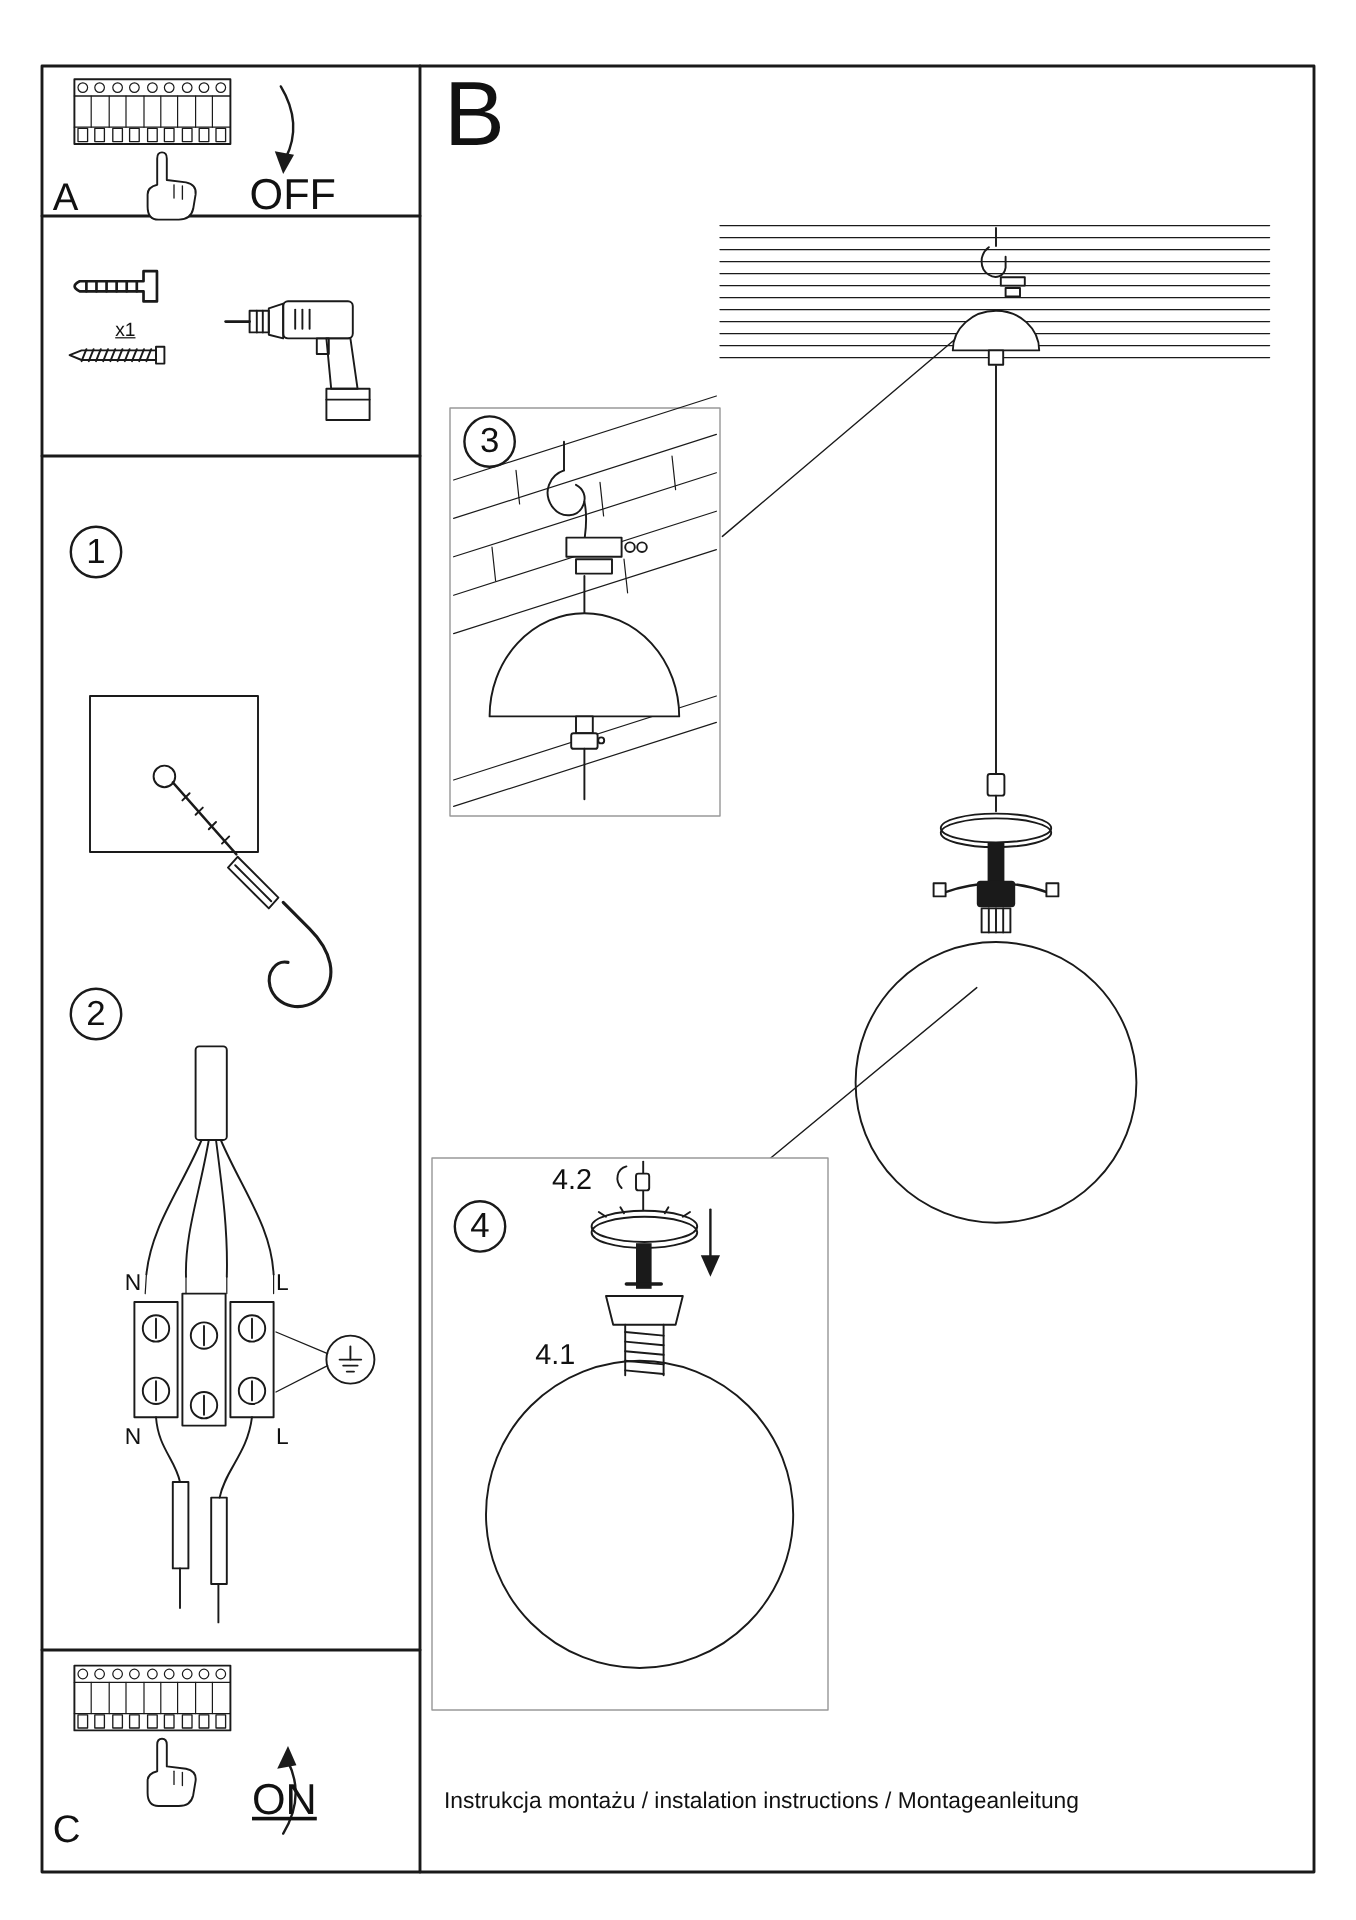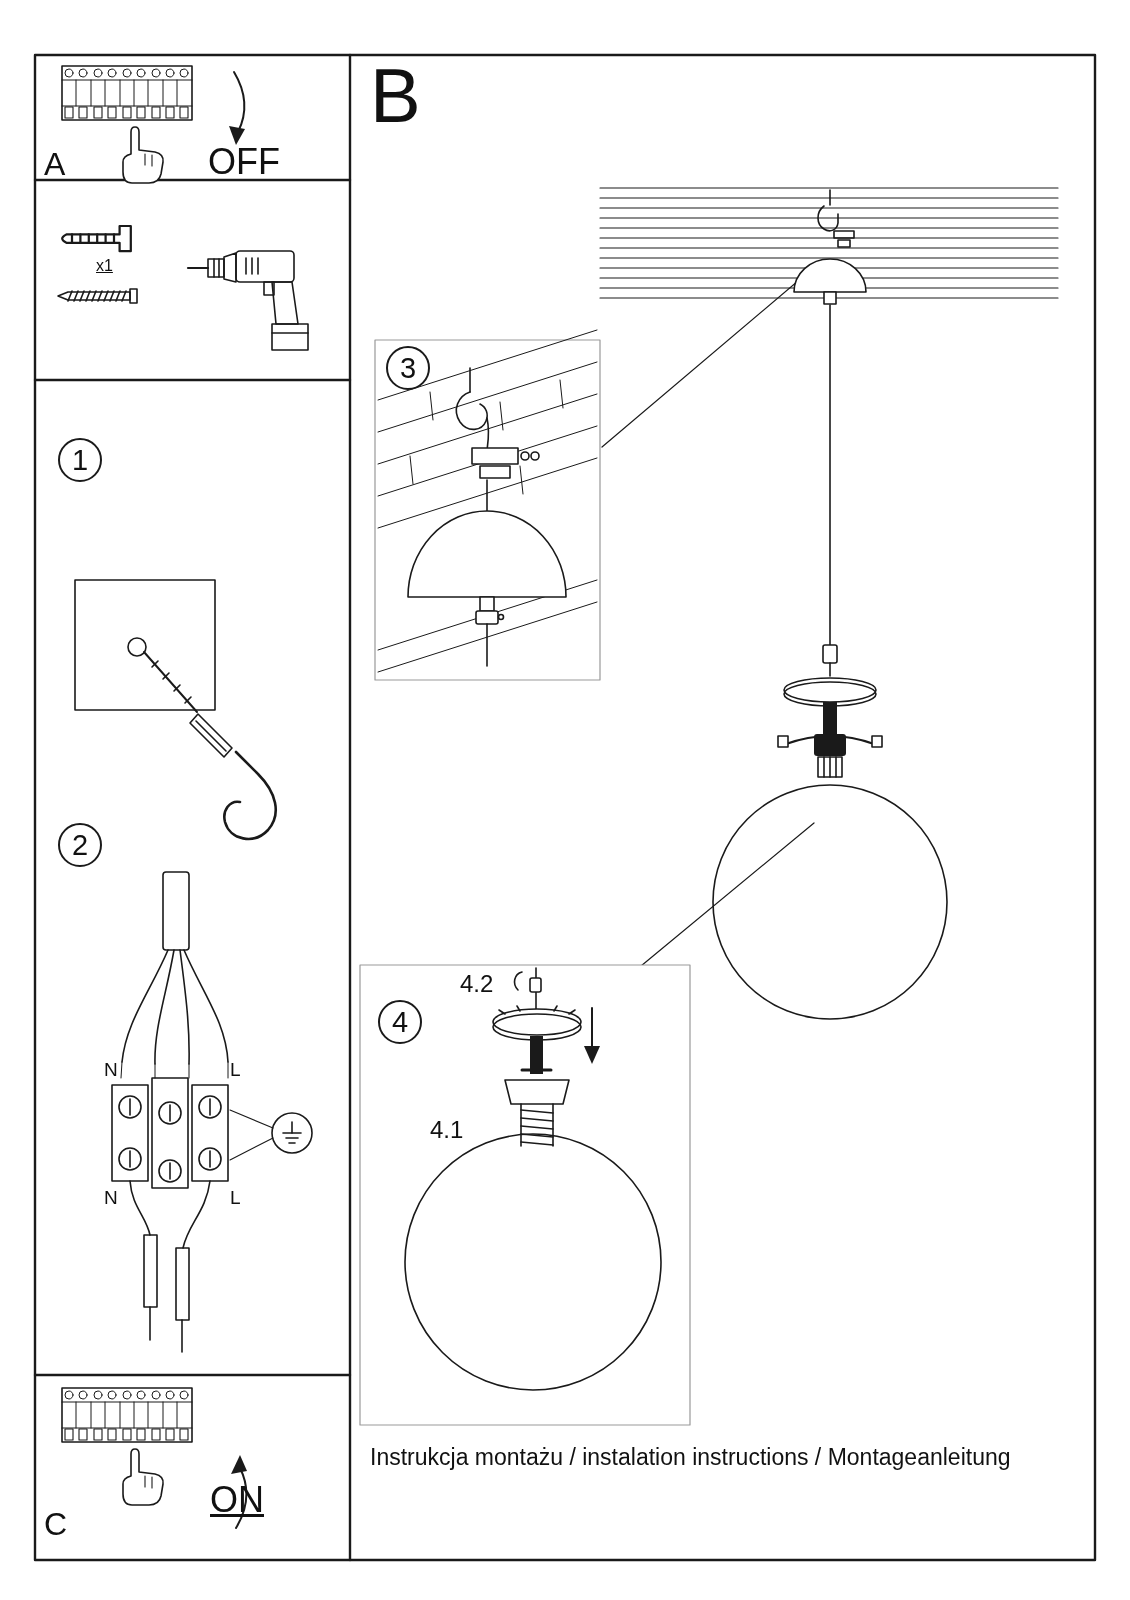--- a/index.html
+++ b/index.html
@@ -8,21 +8,21 @@
   svg.art{position:absolute;left:0;top:0;}
   .lbl{position:absolute;white-space:nowrap;line-height:1;color:#111;}
   .badge{position:absolute;width:44px;height:44px;border:2.5px solid #1a1a1a;border-radius:50%;
          display:flex;align-items:center;justify-content:center;font-size:29px;background:#fff;box-sizing:border-box;}
   .big-letter{font-size:76px;font-weight:400;}
   .sec-letter{font-size:32px;}
   .switch-word{font-size:36px;}
   .part-lbl{font-size:24px;}
   .wire-lbl{font-size:19px;}
   .qty-lbl{font-size:16px;}
-  .footer-lbl{font-size:23px;}
+  .footer-lbl{font-size:19px;margin-top:46px;}
 </style>
 </head>
 <body>
 
 <div class="page">
 
 <svg class="art" width="1130" height="1600" viewBox="0 0 1130 1600">
   <defs>
     <g id="breaker">
       <rect x="0" y="0" width="130" height="54" fill="#fff" stroke="#1a1a1a" stroke-width="1.6"></rect>
@@ -309,35 +309,35 @@
         <line x1="521" y1="1142" x2="553" y2="1145"></line>
       </g>
       <circle cx="533" cy="1262" r="128" stroke-width="1.6"></circle>
     </g>
 
   </g>
 </svg>
 
 <span class="lbl sec-letter" style="left:44px;top:148px;">A</span>
 <span class="lbl switch-word" style="left:208px;top:144px;">OFF</span>
-<span class="lbl qty-lbl" style="left:96px;top:258px;text-decoration:underline;">x1</span>
+<span class="lbl qty-lbl" style="left:96px;top:268px;text-decoration:underline;">x1</span>
 
 <span class="badge" style="left:58px;top:438px;">1</span>
 <span class="badge" style="left:58px;top:823px;">2</span>
 
 <span class="lbl wire-lbl" style="left:104px;top:1060px;">N</span>
 <span class="lbl wire-lbl" style="left:230px;top:1060px;">L</span>
 <span class="lbl wire-lbl" style="left:104px;top:1188px;">N</span>
 <span class="lbl wire-lbl" style="left:230px;top:1188px;">L</span>
 
 <span class="lbl sec-letter" style="left:44px;top:1508px;">C</span>
 <span class="lbl switch-word" style="left:210px;top:1482px;text-decoration:underline;">ON</span>
 
 <span class="lbl big-letter" style="left:370px;top:58px;">B</span>
 <span class="badge" style="left:386px;top:346px;">3</span>
 <span class="badge" style="left:378px;top:1000px;">4</span>
 
 <span class="lbl part-lbl" style="left:460px;top:972px;">4.2</span>
-<span class="lbl part-lbl" style="left:430px;top:1118px;">4.1</span>
+<span class="lbl part-lbl" style="left:446px;top:1118px;">4.1</span>
 
 <span class="lbl footer-lbl" style="left:370px;top:1446px;">Instrukcja montażu / instalation instructions / Montageanleitung</span>
 
 </div>
 
 </body></html>

